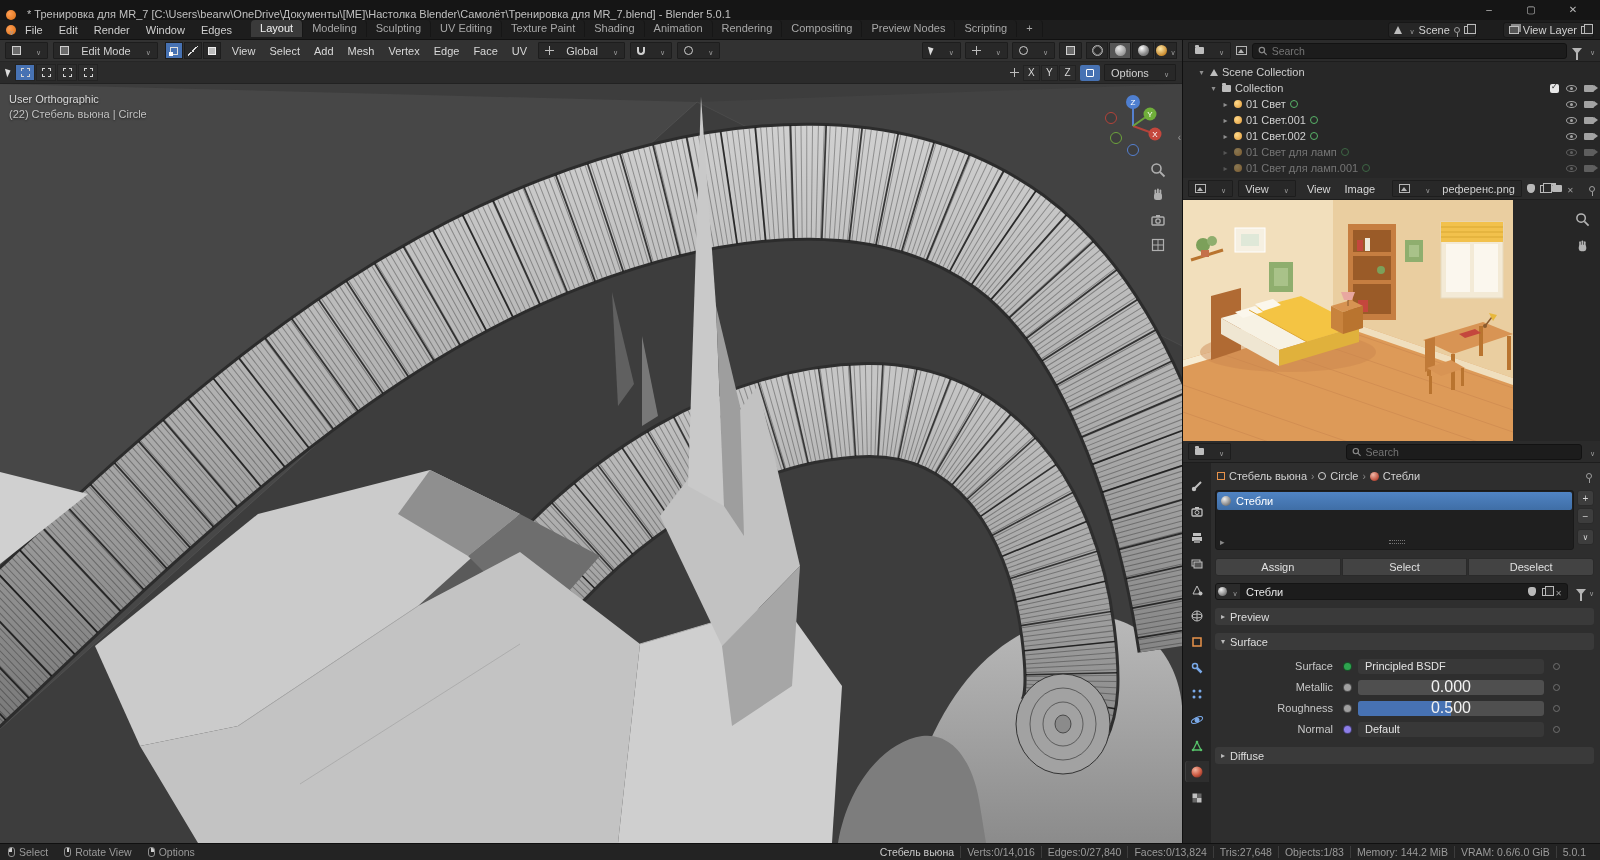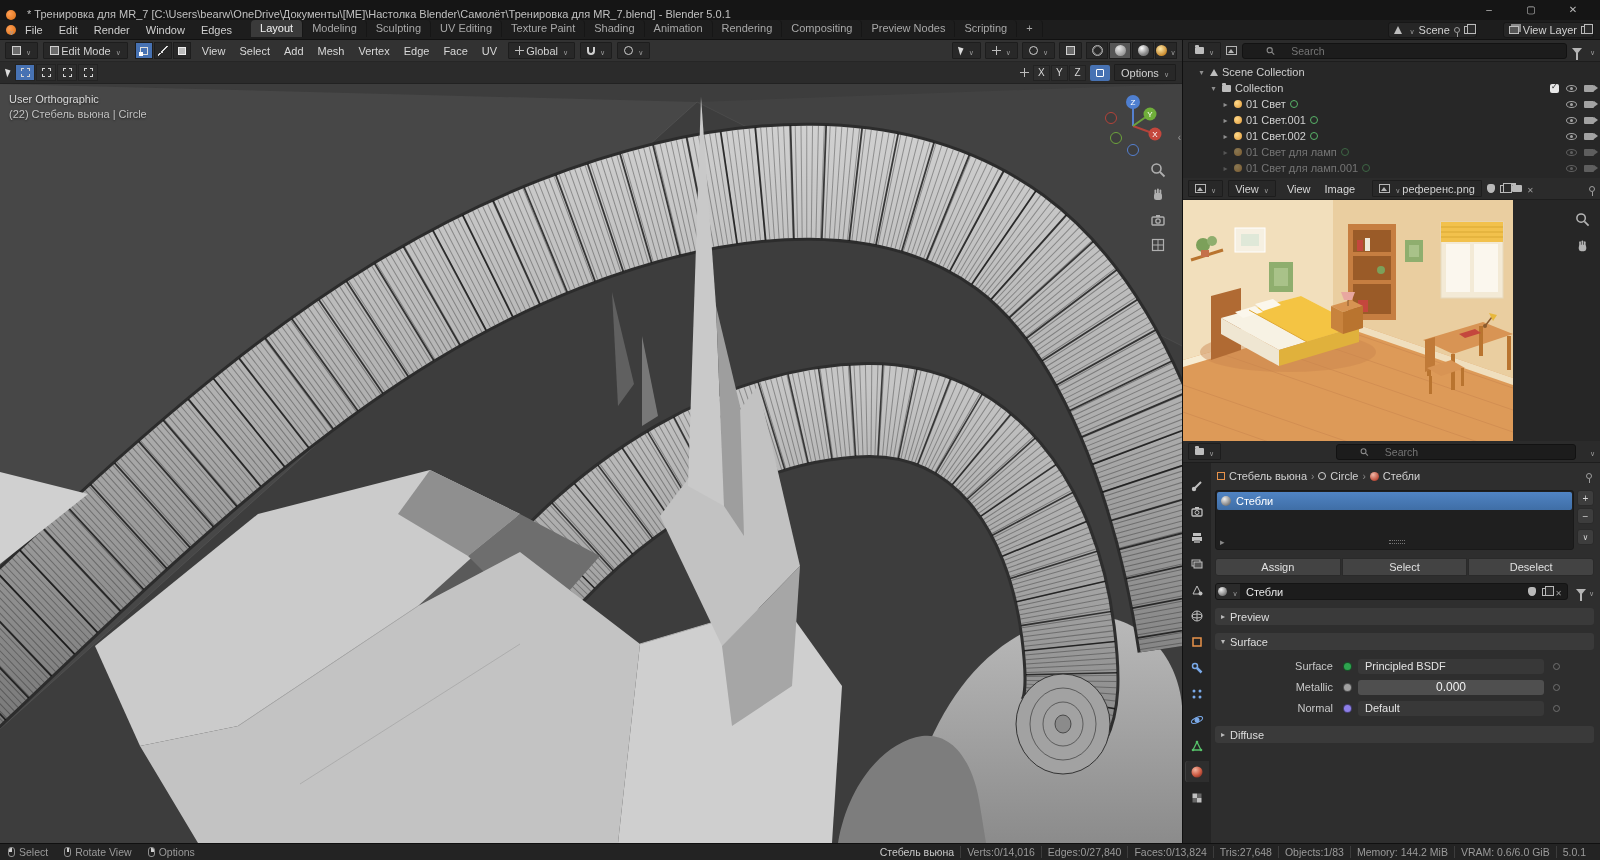--- a/index.html
+++ b/index.html
@@ -26,21 +26,21 @@
   .x-ico::after{content:"✕";font-size:8px;color:#9a9a9a}
 
   
   .main{display:flex;height:803px}
   .vp{flex:1;min-width:0;display:flex;flex-direction:column;position:relative}
   .vp-header{height:22px;background:#323232;border-bottom:1px solid #262626;display:flex;align-items:center;gap:5px;padding:0 5px}
   .toolbar2{height:22px;background:#2b2b2b;border-bottom:1px solid #222;display:flex;align-items:center;padding:0 6px;gap:4px}
   .canvas{flex:1;position:relative;background:#3c3c3c;overflow:hidden}
   .canvas svg.scene{position:absolute;inset:0;width:100%;height:100%}
 
-  .seg-btn{height:17px;display:flex;align-items:center;gap:2px;background:#282828;border:1px solid #1d1d1d;border-radius:1px;padding:0 6px}
+  .seg-btn{height:17px;display:flex;align-items:center;gap:12px;background:#282828;border:1px solid #1d1d1d;border-radius:1px;padding:0 6px}
   .hdr-menus{display:flex;gap:2px}
   .hdr-menus span{padding:1px 6px;border-radius:3px;color:#d8d8d8}
   .cube-ico{width:9px;height:9px;border:1px solid #cfcfcf;background:#6a6a6a}
   .axis-ico{width:9px;height:9px;position:relative}
   .axis-ico::before,.axis-ico::after{content:"";position:absolute;background:#bdbdbd}
   .axis-ico::before{left:4px;top:0;width:1px;height:9px}
   .axis-ico::after{left:0;top:4px;width:9px;height:1px}
   .selmode{display:flex;gap:1px;margin-left:2px}
   .selmode .sm{width:18px;height:17px;background:#282828;border:1px solid #1d1d1d;display:flex;align-items:center;justify-content:center}
   .selmode .sm.active{background:#4772b3}
@@ -74,21 +74,21 @@
   .vp-text{position:absolute;left:9px;top:8px;line-height:15px;color:#d9d9d9;text-shadow:0 1px 2px rgba(0,0,0,.55);pointer-events:none}
   .vp-text .l2{color:#c2c2c2}
   .gizmo{position:absolute;right:14px;top:4px}
   .navcol{position:absolute;right:16px;top:78px;display:flex;flex-direction:column;gap:9px;align-items:center}
   .navcol svg{opacity:.85}
   .collapse{position:absolute;right:1px;top:48px;color:#9a9a9a;font-size:10px}
 
   
   .rcol{width:418px;display:flex;flex-direction:column;border-left:1px solid #101010;background:#2b2b2b}
   .ed-header{height:22px;background:#2b2b2b;border-bottom:1px solid #1d1d1d;display:flex;align-items:center;gap:5px;padding:0 5px;flex:none}
-  .search{flex:1;height:16px;background:#1c1c1c;border:1px solid #121212;border-radius:3px;display:flex;align-items:center;gap:16px;padding:0 23px;min-width:0}
+  .search{flex:1;height:16px;background:#1c1c1c;border:1px solid #121212;border-radius:3px;display:flex;align-items:center;gap:4px;padding:0 5px;min-width:0}
   .search input{background:transparent;border:none;outline:none;color:#888;font-size:10.5px;width:100%;font-family:"Liberation Sans",sans-serif}
   .funnel{width:0;height:0;border-left:5px solid transparent;border-right:5px solid transparent;border-top:6px solid #b5b5b5;position:relative}
   .funnel::after{content:"";position:absolute;left:-1px;top:-1px;width:2px;height:7px;background:#b5b5b5}
 
   
   .outliner{height:138px;display:flex;flex-direction:column}
   .ot-body{flex:1;background:#272727;padding-top:2px;overflow:hidden}
   .ot-row{height:16px;display:flex;align-items:center;gap:4px;padding-right:6px;color:#cfcfcf}
   .ot-row.dim{opacity:.45}
   .tw{width:9px;color:#8f8f8f;font-size:8px;text-align:center;flex:none}
@@ -160,21 +160,21 @@
 
   .panel-hdr{margin-top:8px;height:17px;background:#3a3a3a;border-radius:3px;display:flex;align-items:center;gap:5px;padding:0 6px;color:#dedede}
   .panel-hdr .tri{font-size:8px;color:#bbb}
   .field{display:flex;align-items:center;height:20px;margin-top:1px;padding-right:34px}
   .field .lbl{width:128px;text-align:right;color:#c7c7c7;padding-right:10px;flex:none}
   .socket{width:9px;height:9px;border-radius:50%;border:1px solid rgba(0,0,0,.5);flex:none;margin-right:6px}
   .widget{flex:1;height:15px;border-radius:3px;position:relative;overflow:hidden;background:#383838;display:flex;align-items:center}
   .widget.btn{padding:0 7px;color:#e3e3e3}
   .widget.slider{background:#4f4f4f}
   .widget.slider .fill{position:absolute;left:0;top:0;bottom:0;background:#4772b3}
-  .widget.slider .val{position:relative;width:100%;text-align:center;color:#f2f2f2;font-size:12px}
+  .widget.slider .val{position:relative;width:100%;text-align:center;color:#f2f2f2;font-size:16px}
   .widget.colorbar{border:1px solid #1c1c1c}
   .decorator{width:7px;height:7px;border-radius:50%;border:1.5px solid #6f6f6f;margin-left:9px;flex:none}
 
   
   .status{height:17px;background:#232323;border-top:1px solid #101010;display:flex;align-items:center;padding:0 8px;color:#9a9a9a;font-size:10.5px;gap:16px}
   .hint{display:flex;align-items:center;gap:4px}
   .mouse{width:7px;height:10px;border:1px solid #8f8f8f;border-radius:3px;position:relative}
   .mouse.l::after{content:"";position:absolute;left:0;top:0;width:3px;height:4px;background:#cfcfcf;border-radius:2px 0 0 0}
   .mouse.m::after{content:"";position:absolute;left:2px;top:0;width:2px;height:4px;background:#cfcfcf}
   .mouse.r::after{content:"";position:absolute;right:0;top:0;width:3px;height:4px;background:#cfcfcf;border-radius:0 2px 0 0}
@@ -850,20 +850,29 @@
           <div class="field">
             <span class="lbl">Metallic</span>
             <span class="socket" style="background-color: rgb(160, 160, 160);"></span>
             <span class="widget slider">
                 <span class="fill" style="width: 0%;"></span>
                 <span class="val">0.000</span>
               </span>
             <span class="decorator"></span>
           </div>
           <div class="field">
+            <span class="lbl">Roughness</span>
+            <span class="socket" style="background-color: rgb(160, 160, 160);"></span>
+            <span class="widget slider">
+                <span class="fill" style="width: 50%;"></span>
+                <span class="val">0.500</span>
+              </span>
+            <span class="decorator"></span>
+          </div>
+          <div class="field">
             <span class="lbl">Normal</span>
             <span class="socket" style="background-color: rgb(141, 127, 232);"></span>
             <span class="widget btn">
                 <span>Default</span>
               </span>
             <span class="decorator"></span>
           </div>
 
           <div class="panel-hdr">
             <span class="tri">▸</span>

